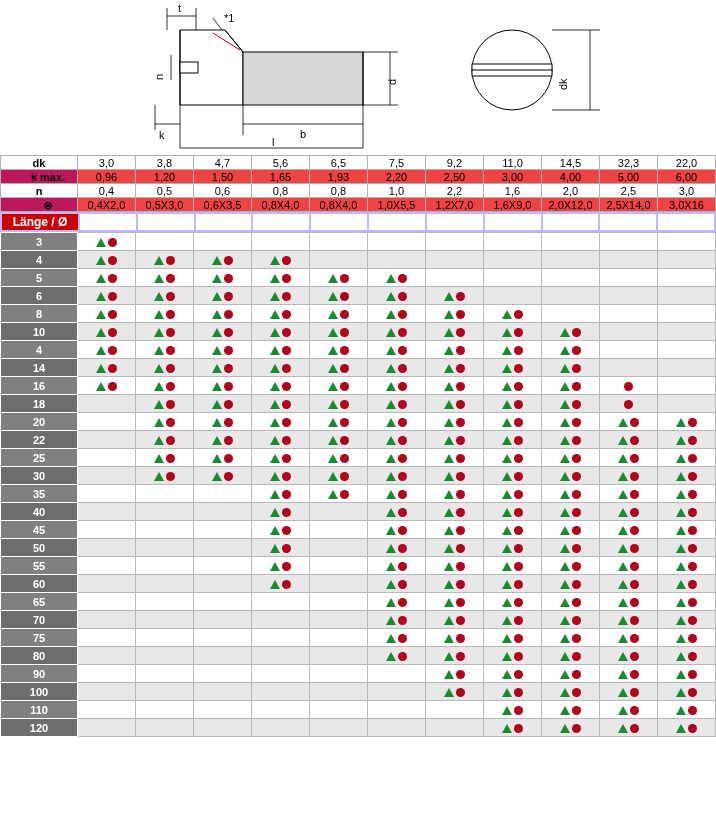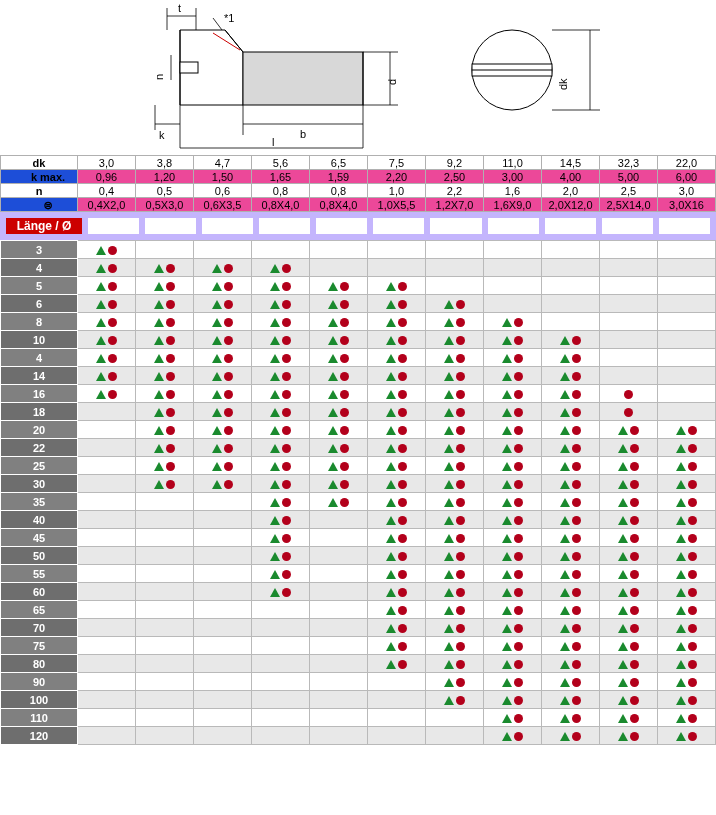--- a/index.html
+++ b/index.html
@@ -27,30 +27,30 @@
     height:13px;
     padding:0;
     line-height:12px;
   }
   .spec td.lbl{
     width:76px;
     background:#ffffff;
     font-weight:bold;
     text-align:center;
   }
-  .spec tr.alt td{background:#ec4899;}
+  .spec tr.alt td{background:#ef4444;}
   .spec tr td{background:#ffffff;}
-  .spec tr.alt td.lbl{background:#1d4ed8;padding-left:18px;}
+  .spec tr.alt td.lbl{background:#be185d;padding-left:18px;}
 
   
   .hdr td{
     background:#cc0000;
     color:#ffffff;
     font-weight:bold;
-    border:6px solid #c4b5fd;
+    border:2px solid #c4b5fd;
     height:16px;
     font-size:12px;
     text-align:center;
   }
   .hdr td.lbl{background:#cc0000;color:#ffffff;}
 
   
   .matrix{width:716px;table-layout:fixed;}
   .matrix td{
     border:1px solid #b9b9b9;
@@ -177,21 +177,21 @@
         <td>14,5</td>
         <td>32,3</td>
         <td>22,0</td>
       </tr>
       <tr class="alt">
         <td class="lbl">k max.</td>
         <td>0,96</td>
         <td>1,20</td>
         <td>1,50</td>
         <td>1,65</td>
-        <td>1,59</td>
+        <td>1,93</td>
         <td>2,20</td>
         <td>2,50</td>
         <td>3,00</td>
         <td>4,00</td>
         <td>5,00</td>
         <td>6,00</td>
       </tr>
       <tr>
         <td class="lbl">n</td>
         <td>0,4</td>

